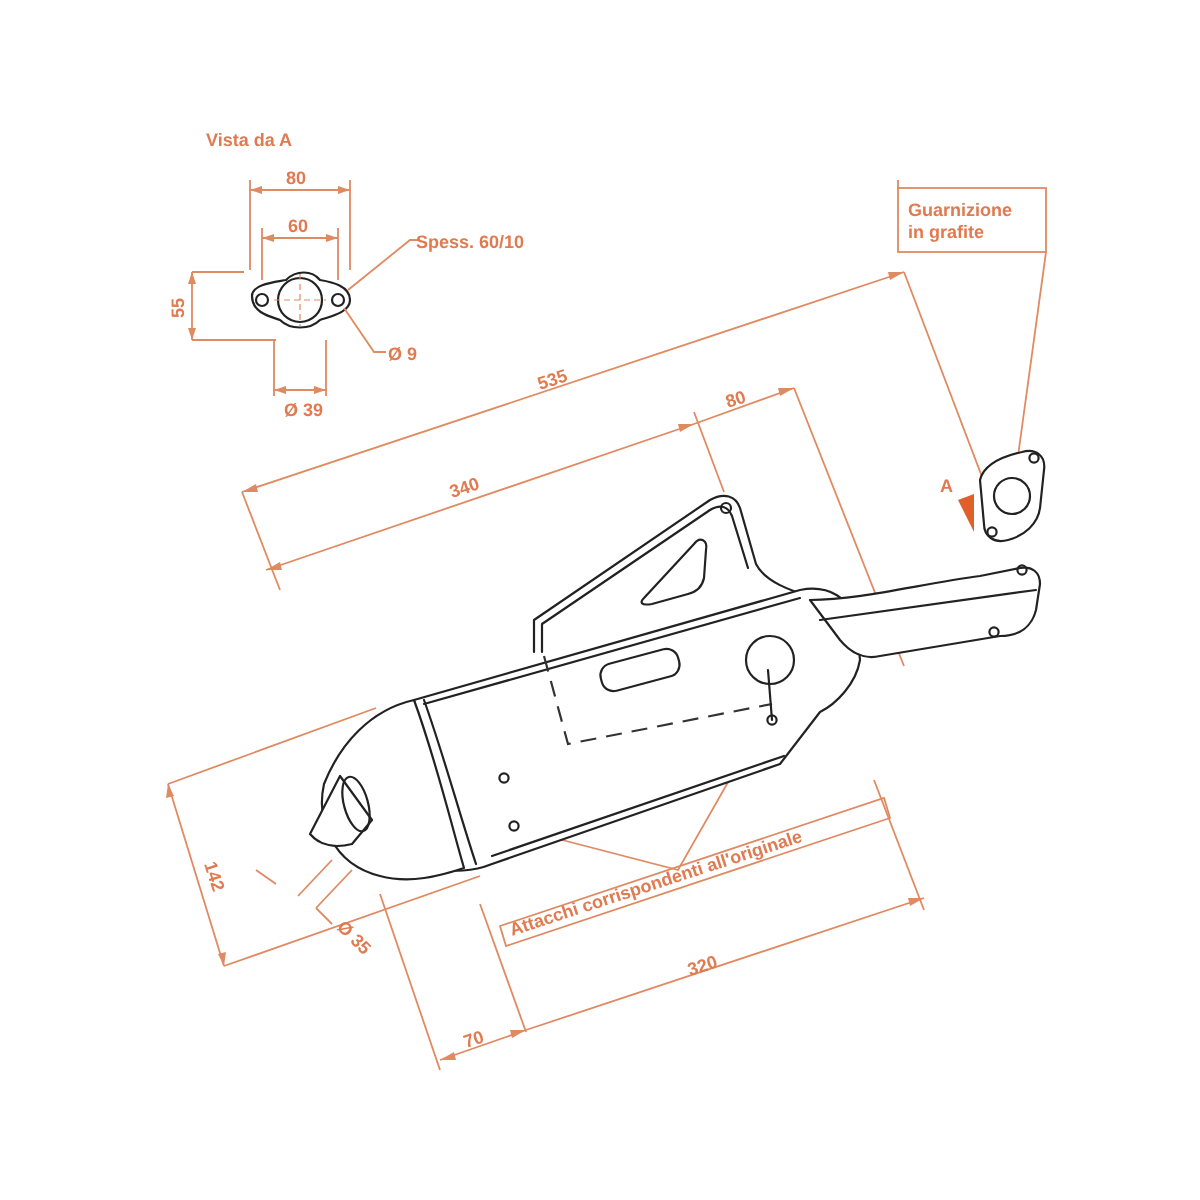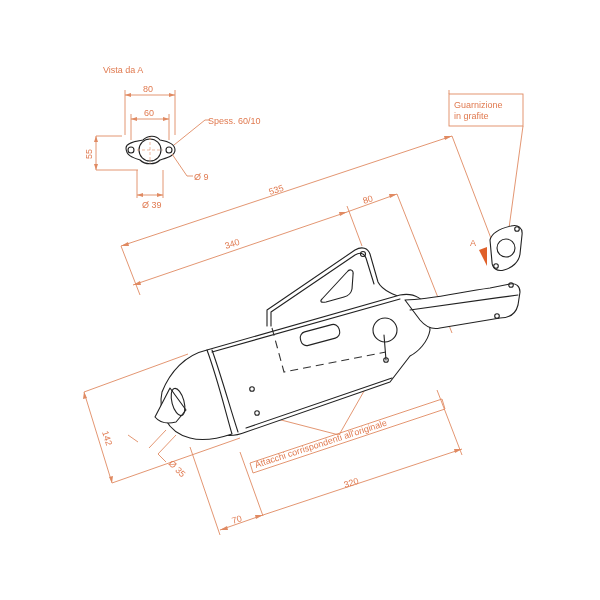--- a/index.html
+++ b/index.html
@@ -1,17 +1,17 @@
 <!DOCTYPE html>
 <html><head>
 <meta charset="utf-8">
 <style>
   html, body { margin:0; padding:0; background:#ffffff; }
   body { width:600px; height:600px; overflow:hidden; font-family:"Liberation Sans", sans-serif; }
-  #canvas { position:absolute; left:0; top:0; width:552px; height:600px; }
+  #canvas { position:absolute; left:0; top:0; width:552px; height:600px;font-weight:bold; }
   svg text { font-family:"Liberation Sans", sans-serif; fill:#e07a50; }
   .dim { stroke:#e08a62; stroke-width:0.9; fill:none; }
   .part { stroke:#222; stroke-width:1.1; fill:none; stroke-linejoin:round; stroke-linecap:round; }
   .partw { stroke:#222; stroke-width:1.1; fill:#fff; stroke-linejoin:round; }
   .dash { stroke:#333; stroke-width:1.1; fill:none; stroke-dasharray:8 5; }
 </style>
 </head>
 <body>
 
 <div id="canvas">

